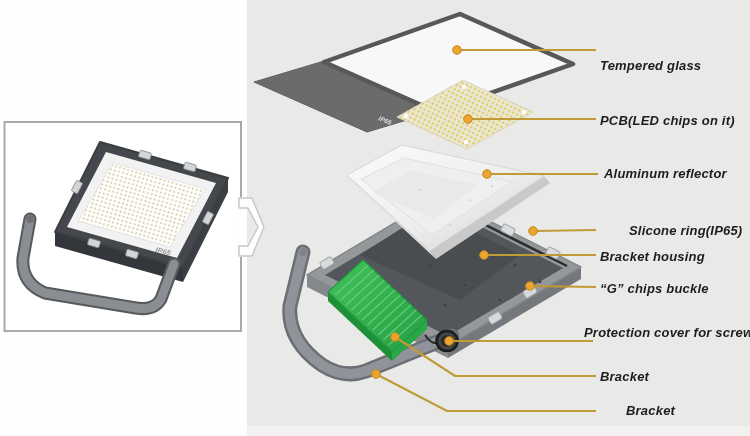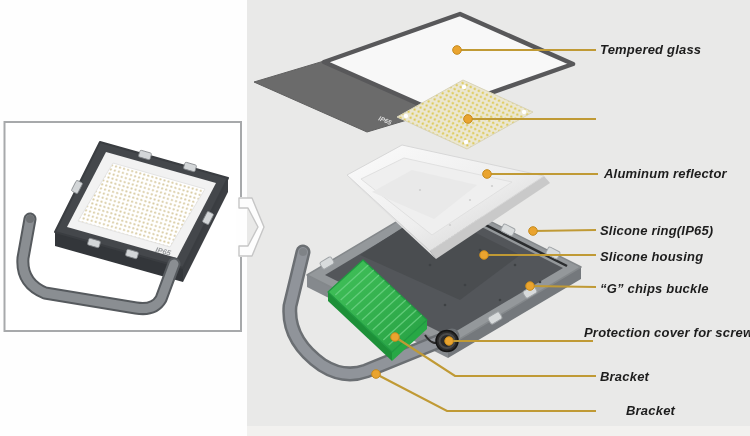--- a/index.html
+++ b/index.html
@@ -3,24 +3,24 @@
 <meta charset="utf-8">
 <style>
   html,body{margin:0;padding:0;background:#fff;}
   .stage{position:relative;width:750px;height:436px;background:#fefefe;overflow:hidden;
          font-family:"Liberation Sans",sans-serif;}
   .panel{position:absolute;left:247px;top:0;width:503px;height:426px;background:#e9e9e8;}
   .panel-strip{position:absolute;left:247px;top:426px;width:503px;height:10px;background:#f2f1ef;}
   .scene{position:absolute;left:0;top:0;width:750px;height:436px;}
   .lbl{position:absolute;transform:translateY(-50%);white-space:nowrap;
        font-style:italic;font-weight:700;font-size:13px;letter-spacing:.2px;color:#1d1d1d;}
-  .l1{left:600px;top:49px}
+  .l1{left:600px;top:65px}
   .l2{left:600px;top:120px}
   .l3{left:604px;top:173px}
-  .l4{left:600px;top:230px}
+  .l4{left:629px;top:230px}
   .l5{left:600px;top:256px}
   .l6{left:600px;top:288px}
   .l7{left:584px;top:332px}
   .l8{left:600px;top:376px}
   .l9{left:626px;top:410px}
 </style>
 </head>
 <body>
 
 <div class="stage">
@@ -212,21 +212,22 @@
       <circle cx="533" cy="231" r="4.3"></circle>
       <circle cx="484" cy="255" r="4.3"></circle>
       <circle cx="530" cy="286" r="4.3"></circle>
       <circle cx="449" cy="341" r="4.3"></circle>
       <circle cx="395" cy="337" r="4.3"></circle>
       <circle cx="376" cy="374" r="4.3"></circle>
     </g>
   </svg>
 
   <div class="lbl l1">Tempered glass</div>
+  <div class="lbl l2">PCB(LED chips on it)</div>
   <div class="lbl l3">Aluminum reflector</div>
   <div class="lbl l4">Slicone ring(IP65)</div>
-  <div class="lbl l5">Slicone housing</div>
+  <div class="lbl l5">Bracket housing</div>
   <div class="lbl l6">“G” chips buckle</div>
   <div class="lbl l7">Protection cover for screw</div>
   <div class="lbl l8">Bracket</div>
   <div class="lbl l9">Bracket</div>
 
 </div>
 
 </body></html>

